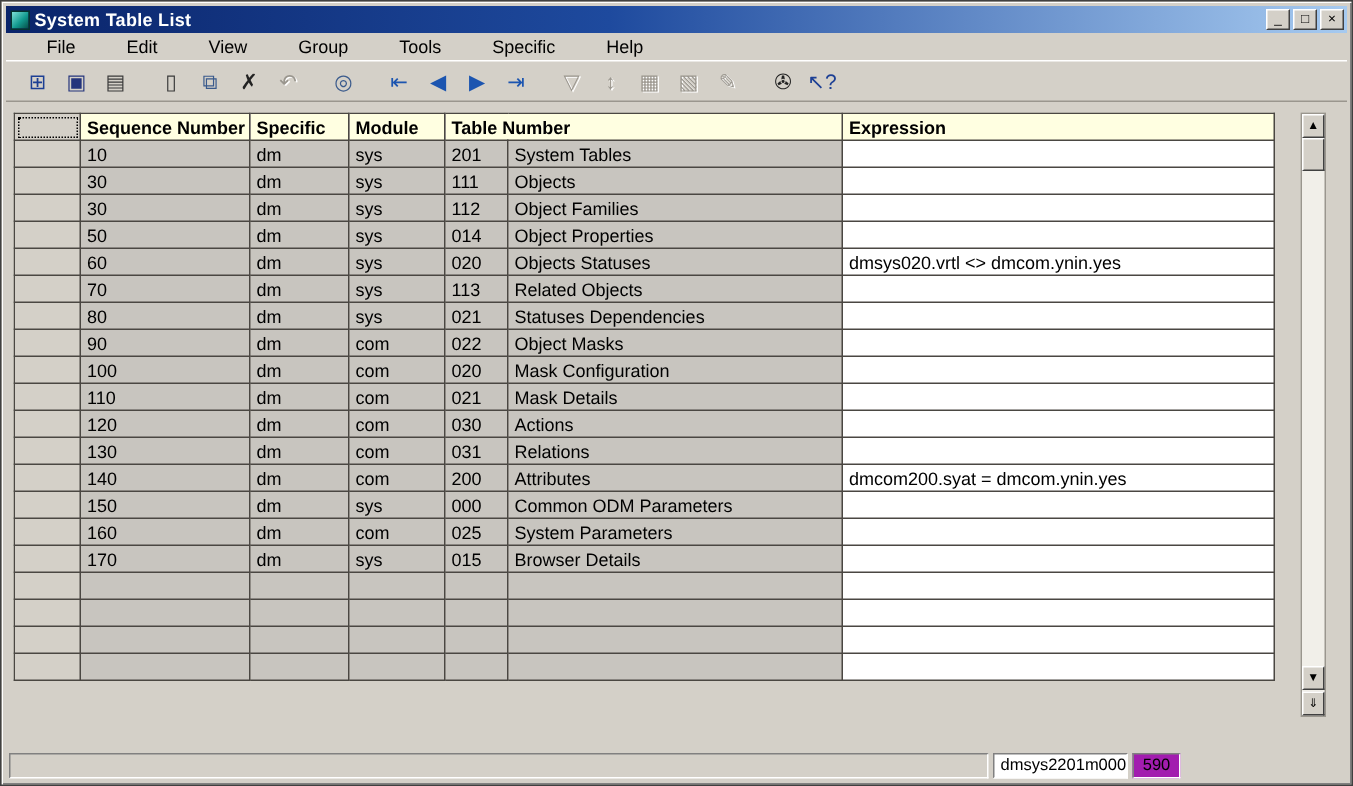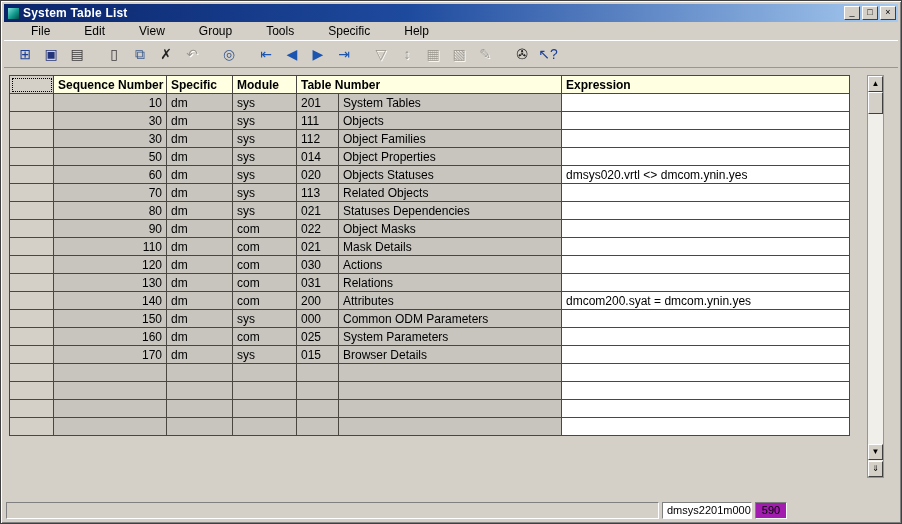--- a/index.html
+++ b/index.html
@@ -60,21 +60,21 @@
   col.w-sel{width:44px} col.w-seq{width:113px} col.w-pkg{width:66px}
   col.w-mod{width:64px} col.w-tno{width:42px} col.w-tname{width:223px} col.w-expr{width:288px}
   .grid th, .grid td {
     height:18px; padding:0 4px; border:1px solid #4a4742;
     overflow:hidden; white-space:nowrap; color:#000;
   }
   .grid th { background:#ffffe1; font-weight:bold; text-align:left;margin-left:24px; }
   .grid th.c-sel { background:#d4d0c8; outline:1px dotted #000; outline-offset:-3px; }
   .grid td { background:#c8c5bf; }
   .grid td.c-sel { background:#d4d0c8; }
-  .grid td.c-seq { text-align:right; }
+  .grid td.c-seq { text-align:left; }
   .grid td.c-expr { background:#ffffff; }
 
   
   .vscroll {
     position:absolute; top:74px; left:866px; width:17px; height:403px;
     background:#f1efe9;
     border:1px solid #9a968e;
   }
   .sb-btn {
     position:absolute; left:0; width:15px; height:16px;
@@ -243,20 +243,29 @@
             <td class="c-sel"></td>
             <td class="c-seq">90</td>
             <td class="c-pkg">dm</td>
             <td class="c-mod">com</td>
             <td class="c-tno">022</td>
             <td class="c-tname">Object Masks</td>
             <td class="c-expr"></td>
           </tr>
           <tr>
             <td class="c-sel"></td>
+            <td class="c-seq">100</td>
+            <td class="c-pkg">dm</td>
+            <td class="c-mod">com</td>
+            <td class="c-tno">020</td>
+            <td class="c-tname">Mask Configuration</td>
+            <td class="c-expr"></td>
+          </tr>
+          <tr>
+            <td class="c-sel"></td>
             <td class="c-seq">110</td>
             <td class="c-pkg">dm</td>
             <td class="c-mod">com</td>
             <td class="c-tno">021</td>
             <td class="c-tname">Mask Details</td>
             <td class="c-expr"></td>
           </tr>
           <tr>
             <td class="c-sel"></td>
             <td class="c-seq">120</td>

